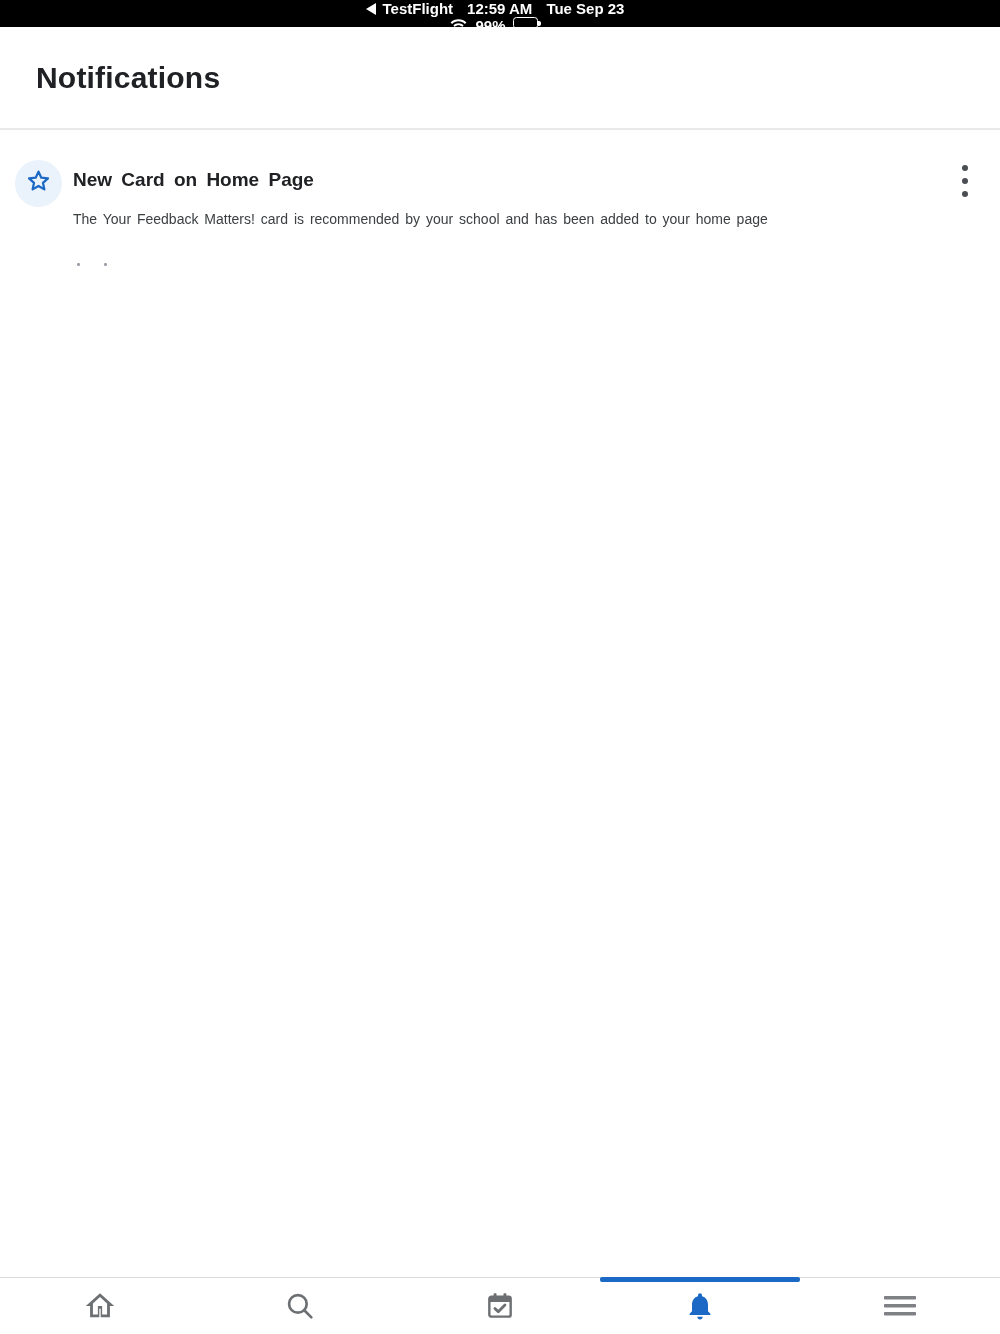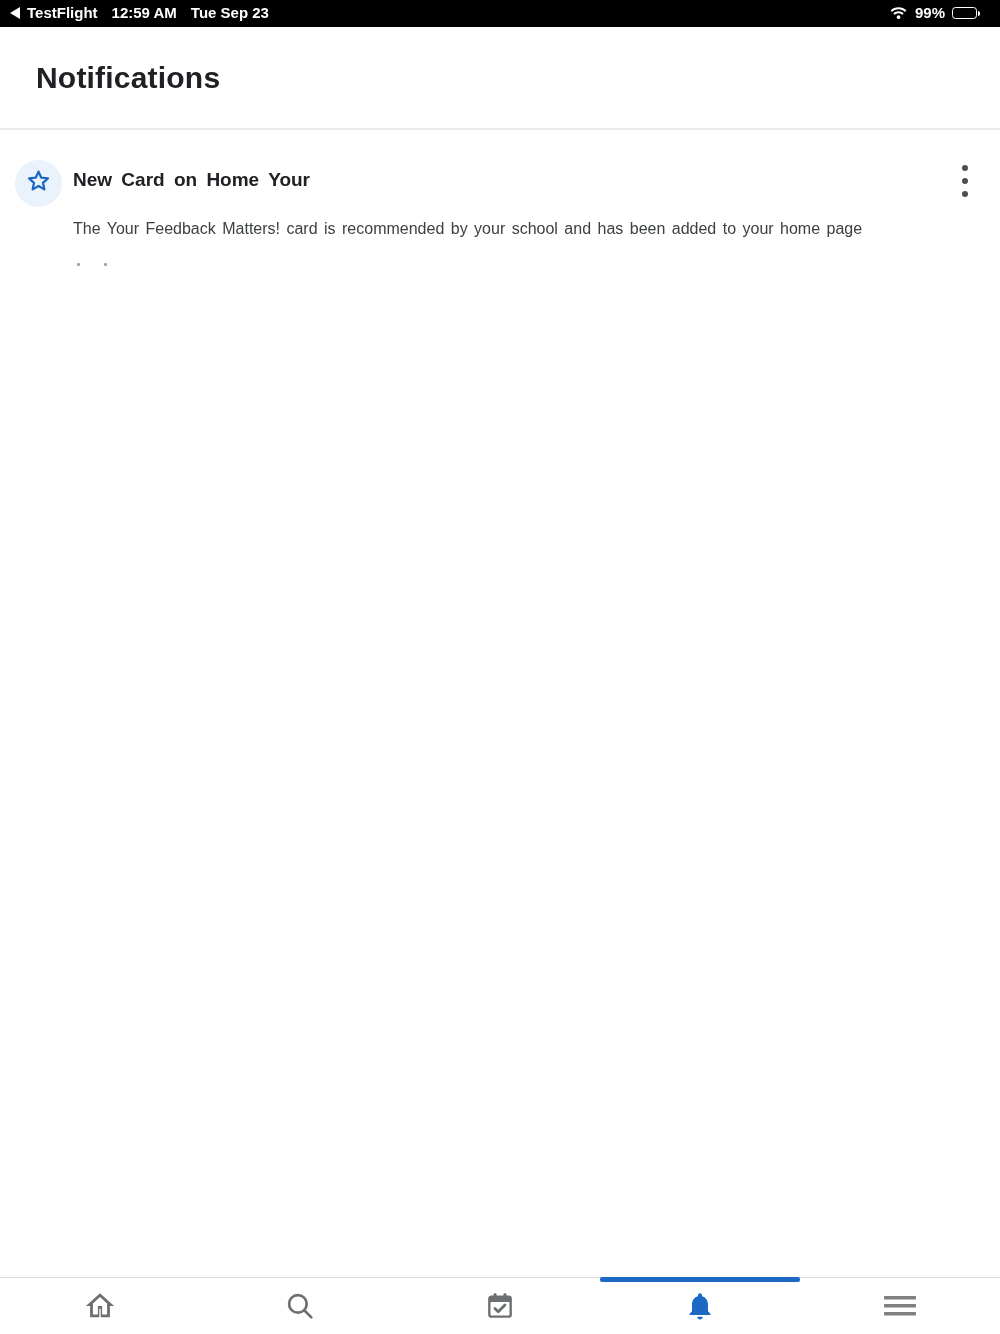--- a/index.html
+++ b/index.html
@@ -14,30 +14,31 @@
   }
 
   
   .status-bar {
     position: absolute; top: 0; left: 0; right: 0; height: 27px;
     background: #000000;
     display: flex; align-items: center; justify-content: space-between;
     color: #ffffff;
     font-size: 15px; font-weight: bold;
     padding: 0 20px 2px 10px;
+    flex-direction: column;
   }
   .sb-left { display: flex; align-items: center; gap: 14px; }
   .sb-back { display: flex; align-items: center; gap: 7px; cursor: pointer; }
   .back-tri {
     width: 0; height: 0; display: inline-block;
     border-top: 6px solid transparent;
     border-bottom: 6px solid transparent;
     border-right: 10px solid #ffffff;
   }
-  .sb-right { display: flex; align-items: center; gap: 7px; }
+  .sb-right { display: flex; gap: 7px; }
   .wifi-ic { display: inline-flex; }
   .battery {
     position: relative; width: 25px; height: 12px;
     border: 1.5px solid #ffffff; border-radius: 3.5px;
     padding: 1.5px; margin-right: 3px;
   }
   .battery .fill { height: 100%; width: 96%; background: #ffffff; border-radius: 1.5px; }
   .battery .nub {
     position: absolute; right: -4px; top: 3px;
     width: 2.5px; height: 5px; background: #ffffff;
@@ -65,22 +66,22 @@
     width: 47px; height: 47px; border-radius: 50%;
     background: #eaf2fb;
     display: flex; align-items: center; justify-content: center;
   }
   .notif-texts { margin-left: 58px; width: 802px; }
   .notif-title {
     font-size: 19px; font-weight: bold; color: #202124;
     word-spacing: 4px; line-height: 24px; margin-top: 2px;
   }
   .notif-body {
-    margin-top: 24px;
-    font-size: 16px; color: #3c4043;
+    margin-top: 14px;
+    font-size: 14px; color: #3c4043;
     line-height: 26px;
     text-align: justify; word-spacing: 2px;
   }
   .kebab {
     position: absolute; right: 28px; top: 31px;
     display: flex; flex-direction: column; gap: 7px;
     padding: 4px; cursor: pointer;
   }
   .kebab .dot { width: 6px; height: 6px; border-radius: 50%; background: #4a4d52; }
   .clip-remnant { position: absolute; top: 133px; left: 77px; width: 40px; height: 4px; }
@@ -145,21 +146,21 @@
   <div class="content">
     <div class="notif-item">
       <div class="notif-badge">
         <span>
           <svg width="27" height="27" viewBox="0 0 24 24" fill="none" stroke="#1b69c4" stroke-width="2" stroke-linejoin="round">
             <path d="M12 3.2l2.5 5.4 5.9.6-4.4 4 1.2 5.8L12 16l-5.2 3 1.2-5.8-4.4-4 5.9-.6z"></path>
           </svg>
         </span>
       </div>
       <div class="notif-texts">
-        <div class="notif-title">New Card on Home Your</div>
+        <div class="notif-title">New Card on Home Page</div>
         <div class="notif-body">The Your Feedback Matters! card is recommended by your school and has been added to your home page</div>
       </div>
       <div class="kebab">
         <span class="dot"></span>
           <span class="dot"></span>
           <span class="dot"></span>
       </div>
       <div class="clip-remnant">
           <i></i>
           <i></i>

